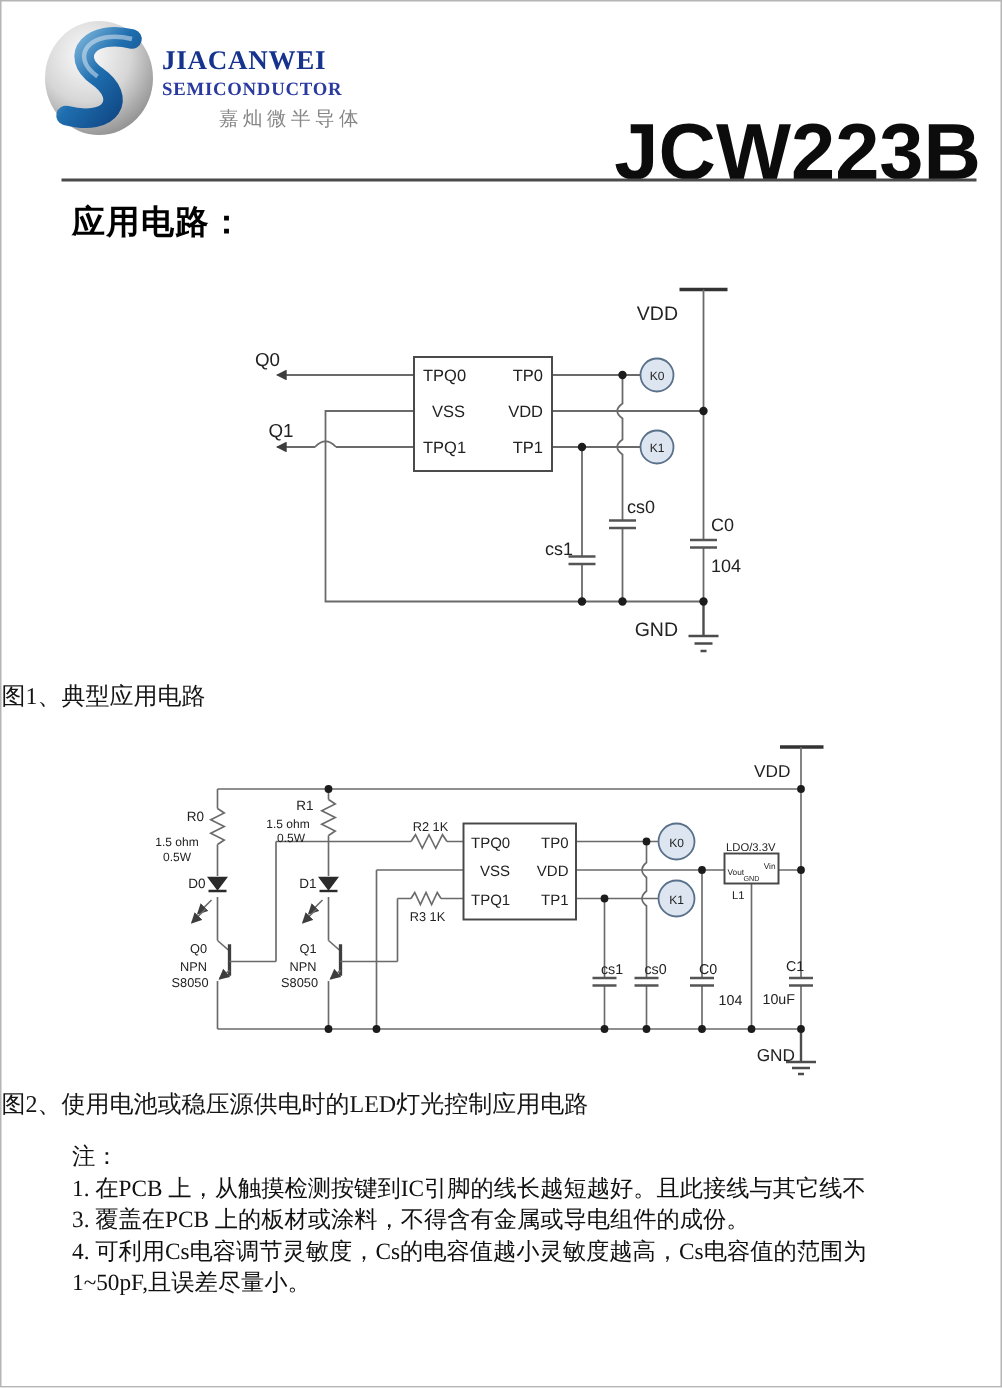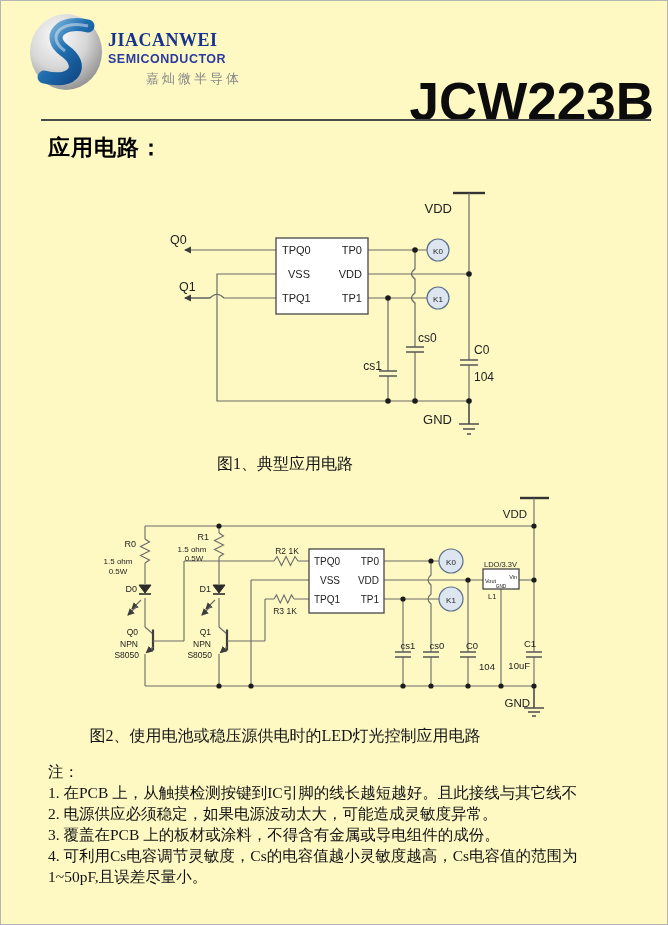--- a/index.html
+++ b/index.html
@@ -1,28 +1,28 @@
 <!DOCTYPE html>
 <html><head>
 <meta charset="utf-8">
 <style>
   html,body{margin:0;padding:0;background:#e8e8e8;}
-  .page{position:relative;width:668px;height:925px;background:#fef9c3;margin:0 auto;
+  .page{position:relative;width:668px;height:925px;background:#ffffff;margin:0 auto;
         border:1px solid #b5b5b5;box-sizing:border-box;overflow:hidden;
         font-family:"Liberation Sans",sans-serif;}
   .abs{position:absolute;}
   .brand-name{font-family:"Liberation Serif","DejaVu Serif",serif;font-weight:bold;
               font-size:18px;color:#16338e;letter-spacing:.5px;}
-  .brand-sub{font-weight:bold;font-size:12.5px;color:#2a3aa0;letter-spacing:.5px;}
+  .brand-sub{font-weight:bold;font-size:12.5px;color:#2a3aa0;letter-spacing:.5px;font-family:Liberation Serif, serif;}
   .brand-cn{font-size:13px;color:#878787;letter-spacing:3px;
             font-family:"Liberation Serif","DejaVu Serif",serif;margin-left:38px;}
   .part-no{font-size:53px;color:#0c0c0c;font-family:"Liberation Sans",sans-serif;font-weight:bold;}
   .rule{background:#4a4a4a;height:2px;}
   .sec-title{font-size:22px;font-weight:bold;color:#000;letter-spacing:1px;}
-  .caption{width:568px;text-align:center;font-size:16px;color:#151515;
+  .caption{width:568px;text-align:left;font-size:16px;color:#151515;
            font-family:"Liberation Serif","DejaVu Serif",serif;}
   .notes{font-size:15.5px;line-height:21px;color:#111;
          font-family:"Liberation Serif","DejaVu Serif",serif;}
   svg text{font-family:"Liberation Sans",sans-serif;fill:#222;}
   .wire{stroke:#6a6a6a;stroke-width:1.2;fill:none;}
   .wire2{stroke:#6a6a6a;stroke-width:1.1;fill:none;}
   .boxline{stroke:#474747;stroke-width:1.3;fill:#fff;}
   .plate{stroke:#555;stroke-width:1.6;fill:none;}
   .gndln{stroke:#4c4c4c;stroke-width:1.6;fill:none;}
   .dot{fill:#1c1c1c;}
@@ -269,19 +269,18 @@
     <text x="471" y="648" font-size="9.5" text-anchor="middle">C0</text>
     <text x="486" y="669" font-size="9.5" text-anchor="middle">104</text>
     <text x="529" y="646" font-size="9.5" text-anchor="middle">C1</text>
     <text x="529" y="668" font-size="9.5" text-anchor="end">10uF</text>
   </svg>
   <div class="abs caption" style="top:725px">图2、使用电池或稳压源供电时的LED灯光控制应用电路</div>
 
   <div class="abs notes" style="left:47px;top:760px;width:585px">
     <div>注：</div>
     <div>1.  在PCB 上，从触摸检测按键到IC引脚的线长越短越好。且此接线与其它线不</div>
-    <div>2.  电源供应必须稳定，如果电源波动太大，可能造成灵敏度异常。</div>
     <div>3.  覆盖在PCB 上的板材或涂料，不得含有金属或导电组件的成份。</div>
     <div>4.  可利用Cs电容调节灵敏度，Cs的电容值越小灵敏度越高，Cs电容值的范围为</div>
     <div>1~50pF,且误差尽量小。</div>
   </div>
 
 </div>
 
 </body></html>

